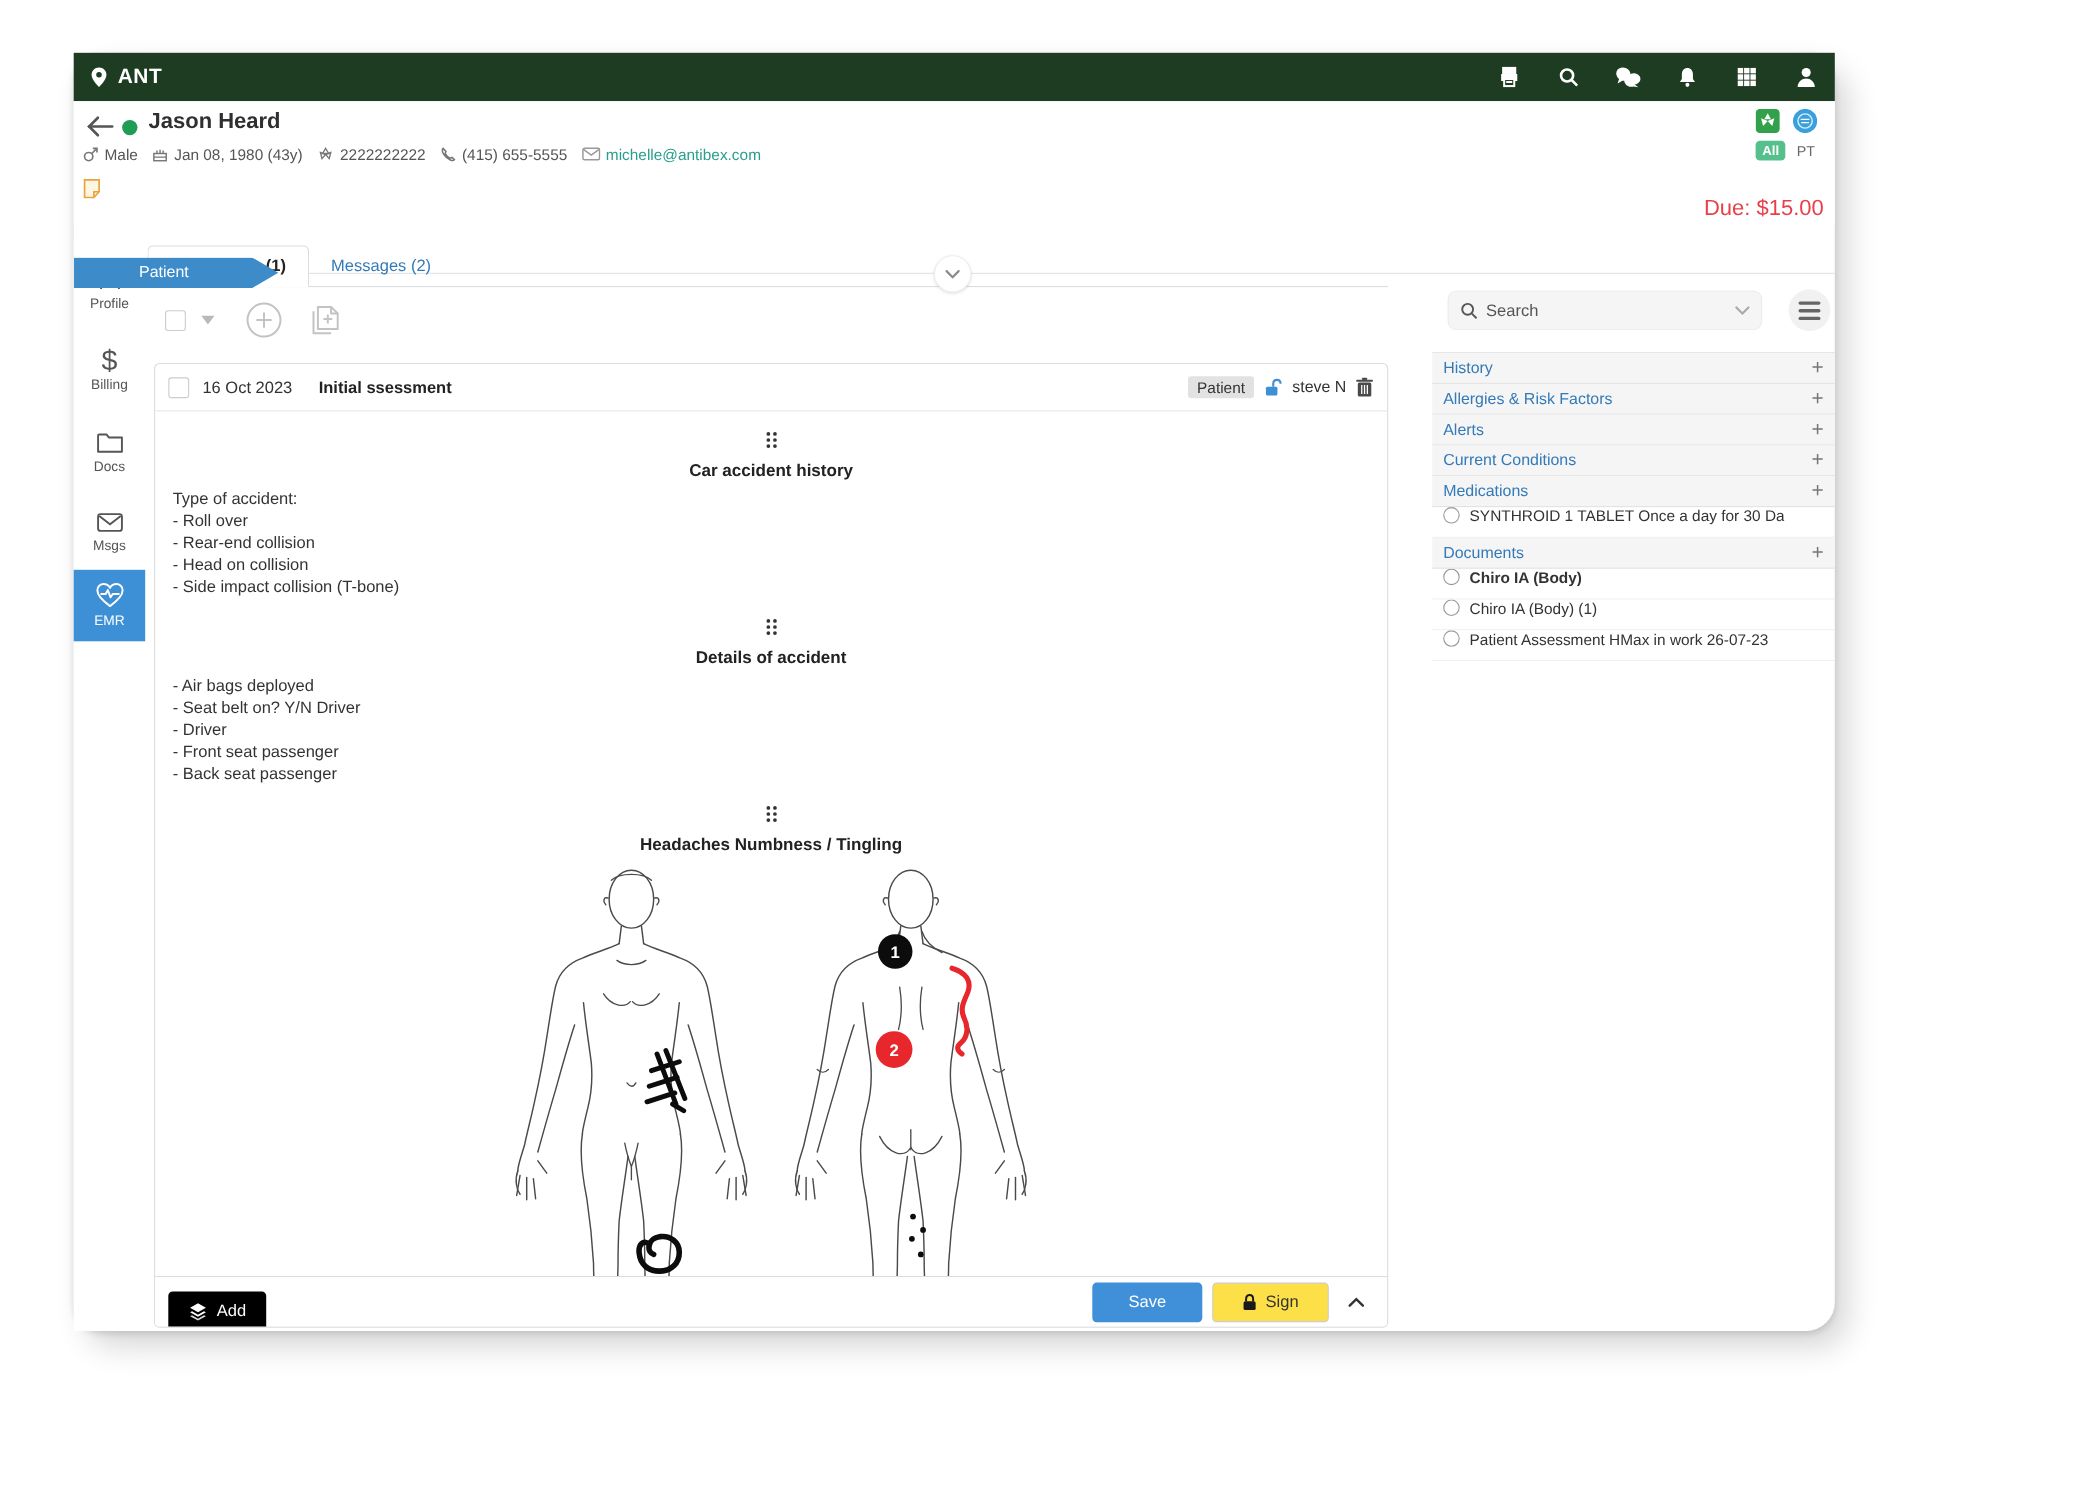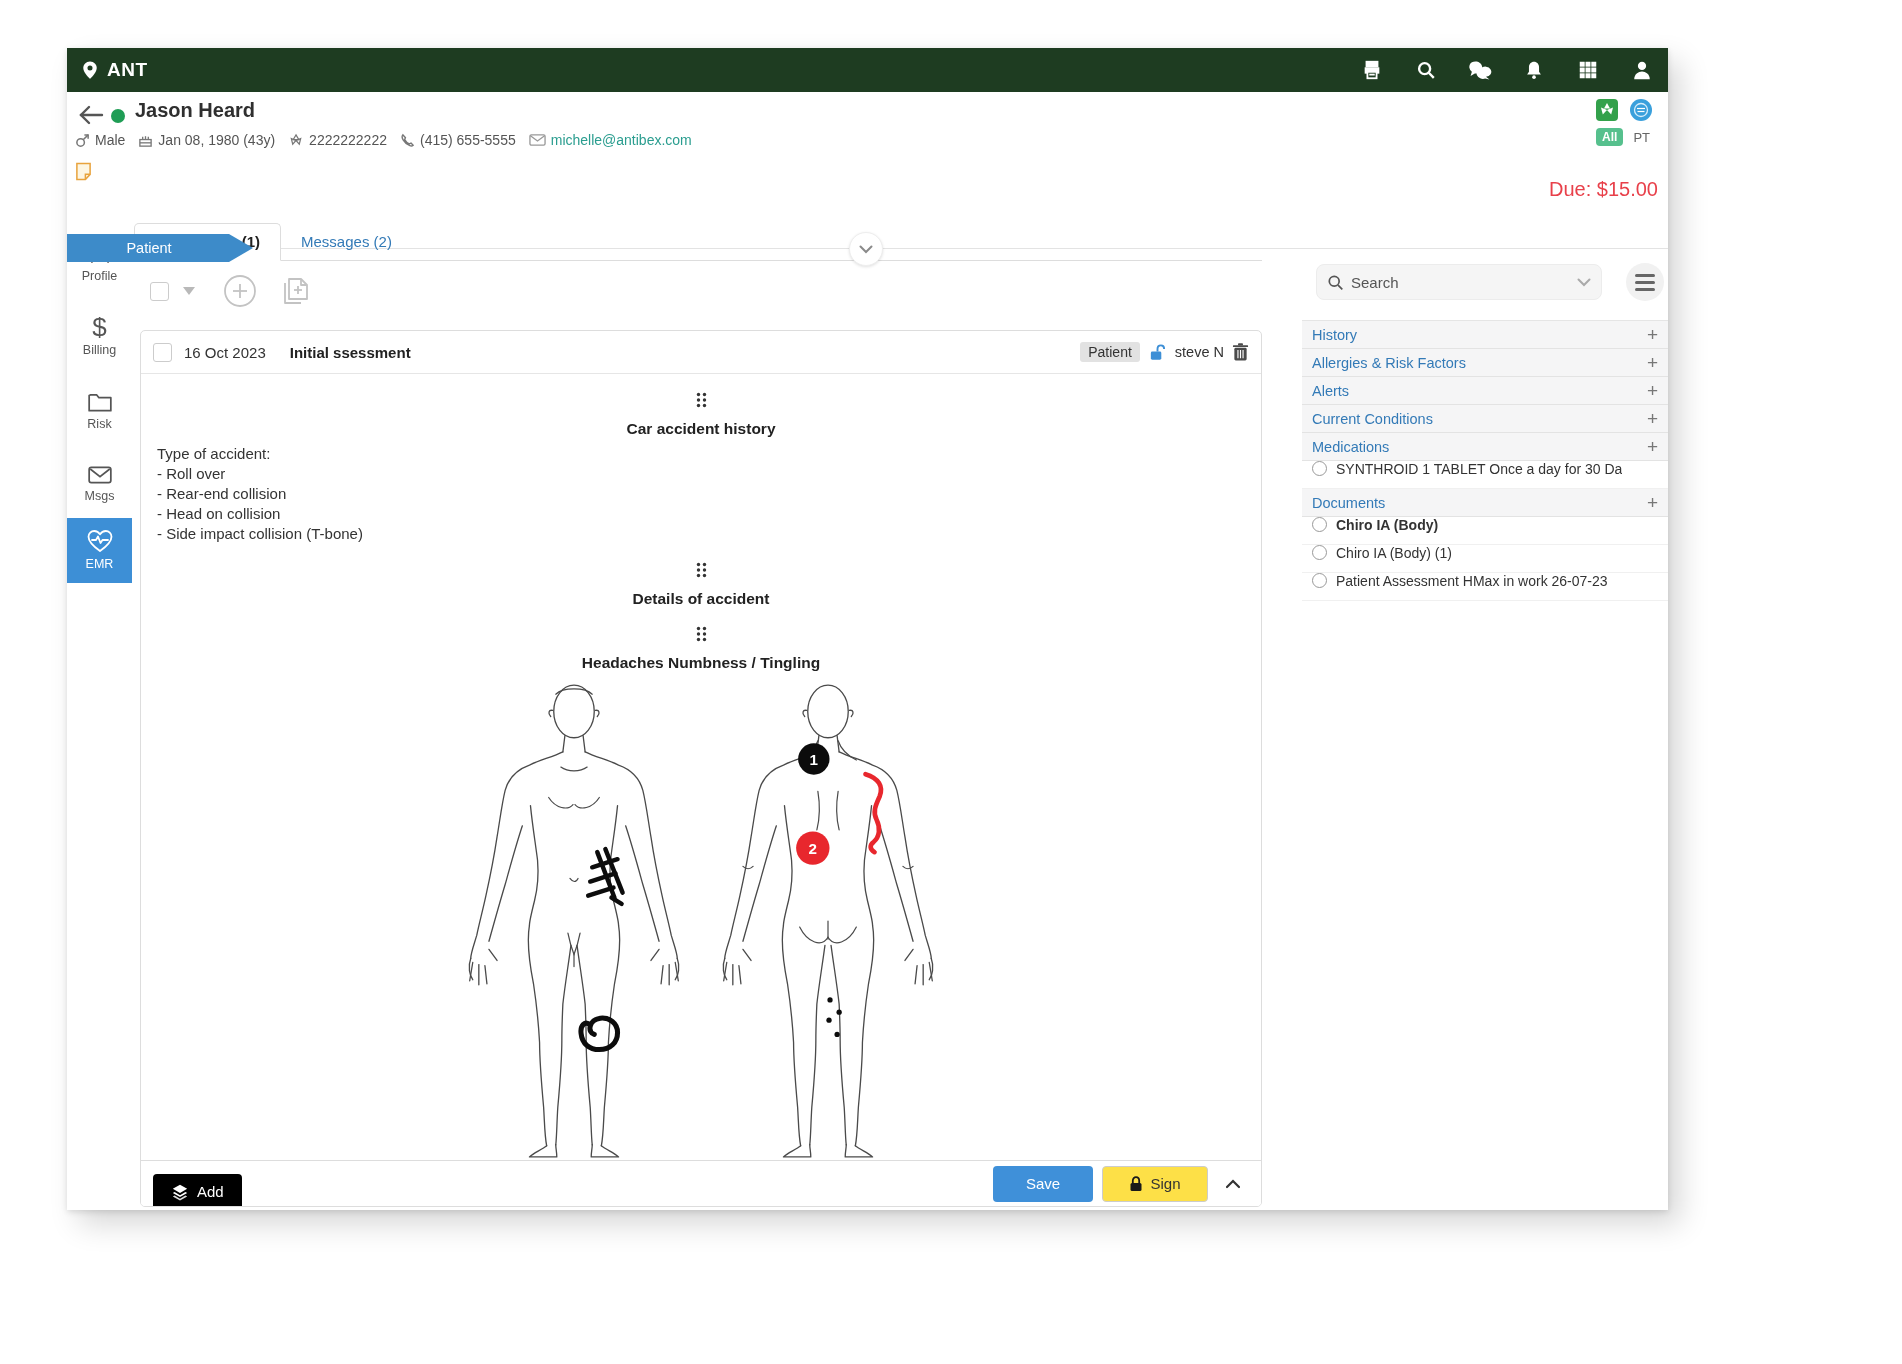--- a/index.html
+++ b/index.html
@@ -1,18 +1,18 @@
 <!DOCTYPE html>
 <html><head>
 <meta charset="utf-8">
 <style>
   * { margin:0; padding:0; box-sizing:border-box; }
   html,body { width:1902px; height:1364px; background:#ffffff; font-family:"Liberation Sans", sans-serif; color:#333; }
   .window { position:absolute; left:67px; top:48px; width:1601px; height:1162px; background:#fff;
-            box-shadow: 12px 14px 28px rgba(0,0,0,.16), 0 2px 6px rgba(0,0,0,.12); }
+            box-shadow: 12px 14px 28px rgba(0,0,0,.16), 0 2px 6px rgba(0,0,0,.12); border-radius: 26px; }
   
   .topbar { position:absolute; left:0; top:0; right:0; height:44px; background:#1e3c21; display:flex; align-items:center; padding:0 14px; }
   .brand { display:flex; align-items:center; gap:8px; color:#fff; font-size:19px; font-weight:bold; letter-spacing:.5px; }
   .topbar-icons { margin-left:auto; display:flex; align-items:center; gap:30px; }
   .tb-icon { width:24px; height:24px; display:flex; align-items:center; justify-content:center; cursor:pointer; }
   
   .pt-header { position:absolute; left:0; top:44px; right:0; height:113px; background:#fff; }
   .back-arrow { position:absolute; left:10px; top:10px; width:28px; height:26px; color:#555; cursor:pointer; }
   .status-dot { position:absolute; left:44px; top:17px; width:14px; height:14px; border-radius:50%; background:#1f9d55; }
   .pt-name { position:absolute; left:68px; top:7px; font-size:20px; font-weight:bold; color:#2f2f2f; }
@@ -285,21 +285,21 @@
     <div class="rail-item" style="top:96px">
       <span style="font-size:26px; line-height:26px; color:#555;">$</span>
       <span>Billing</span>
     </div>
     <div class="rail-item" style="top:172px">
       <span>
         <svg width="26" height="24" viewBox="0 0 24 22" fill="none" stroke="#555" stroke-width="1.6">
             <path d="M2,5 L2,19 L22,19 L22,7 L11,7 L9,4.5 L3,4.5 Z" stroke-linejoin="round"></path>
           </svg>
       </span>
-      <span>Risk</span>
+      <span>Docs</span>
     </div>
     <div class="rail-item" style="top:246px">
       <span>
         <svg width="26" height="22" viewBox="0 0 24 20" fill="none" stroke="#555" stroke-width="1.6">
             <rect x="2" y="3" width="20" height="14" rx="2"></rect>
             <polyline points="3,4.5 12,11.5 21,4.5"></polyline>
           </svg>
       </span>
       <span>Msgs</span>
     </div>
@@ -400,20 +400,27 @@
                   <circle cx="2.5" cy="2.5" r="1.7"></circle>
                   <circle cx="8.5" cy="2.5" r="1.7"></circle>
                   <circle cx="2.5" cy="8" r="1.7"></circle>
                   <circle cx="8.5" cy="8" r="1.7"></circle>
                   <circle cx="2.5" cy="13.5" r="1.7"></circle>
                   <circle cx="8.5" cy="13.5" r="1.7"></circle>
                 </g>
               </svg>
           </span>
           <span>Details of accident</span>
+        </div>
+        <div class="sec-lines">
+          <div>- Air bags deployed</div>
+          <div>- Seat belt on? Y/N Driver</div>
+          <div>- Driver</div>
+          <div>- Front seat passenger</div>
+          <div>- Back seat passenger</div>
         </div>
 
         <div class="sec-title" style="margin-top:18px">
           <span>
             <svg width="11" height="16" viewBox="0 0 11 16">
                 <g fill="#333">
                   <circle cx="2.5" cy="2.5" r="1.7"></circle>
                   <circle cx="8.5" cy="2.5" r="1.7"></circle>
                   <circle cx="2.5" cy="8" r="1.7"></circle>
                   <circle cx="8.5" cy="8" r="1.7"></circle>

